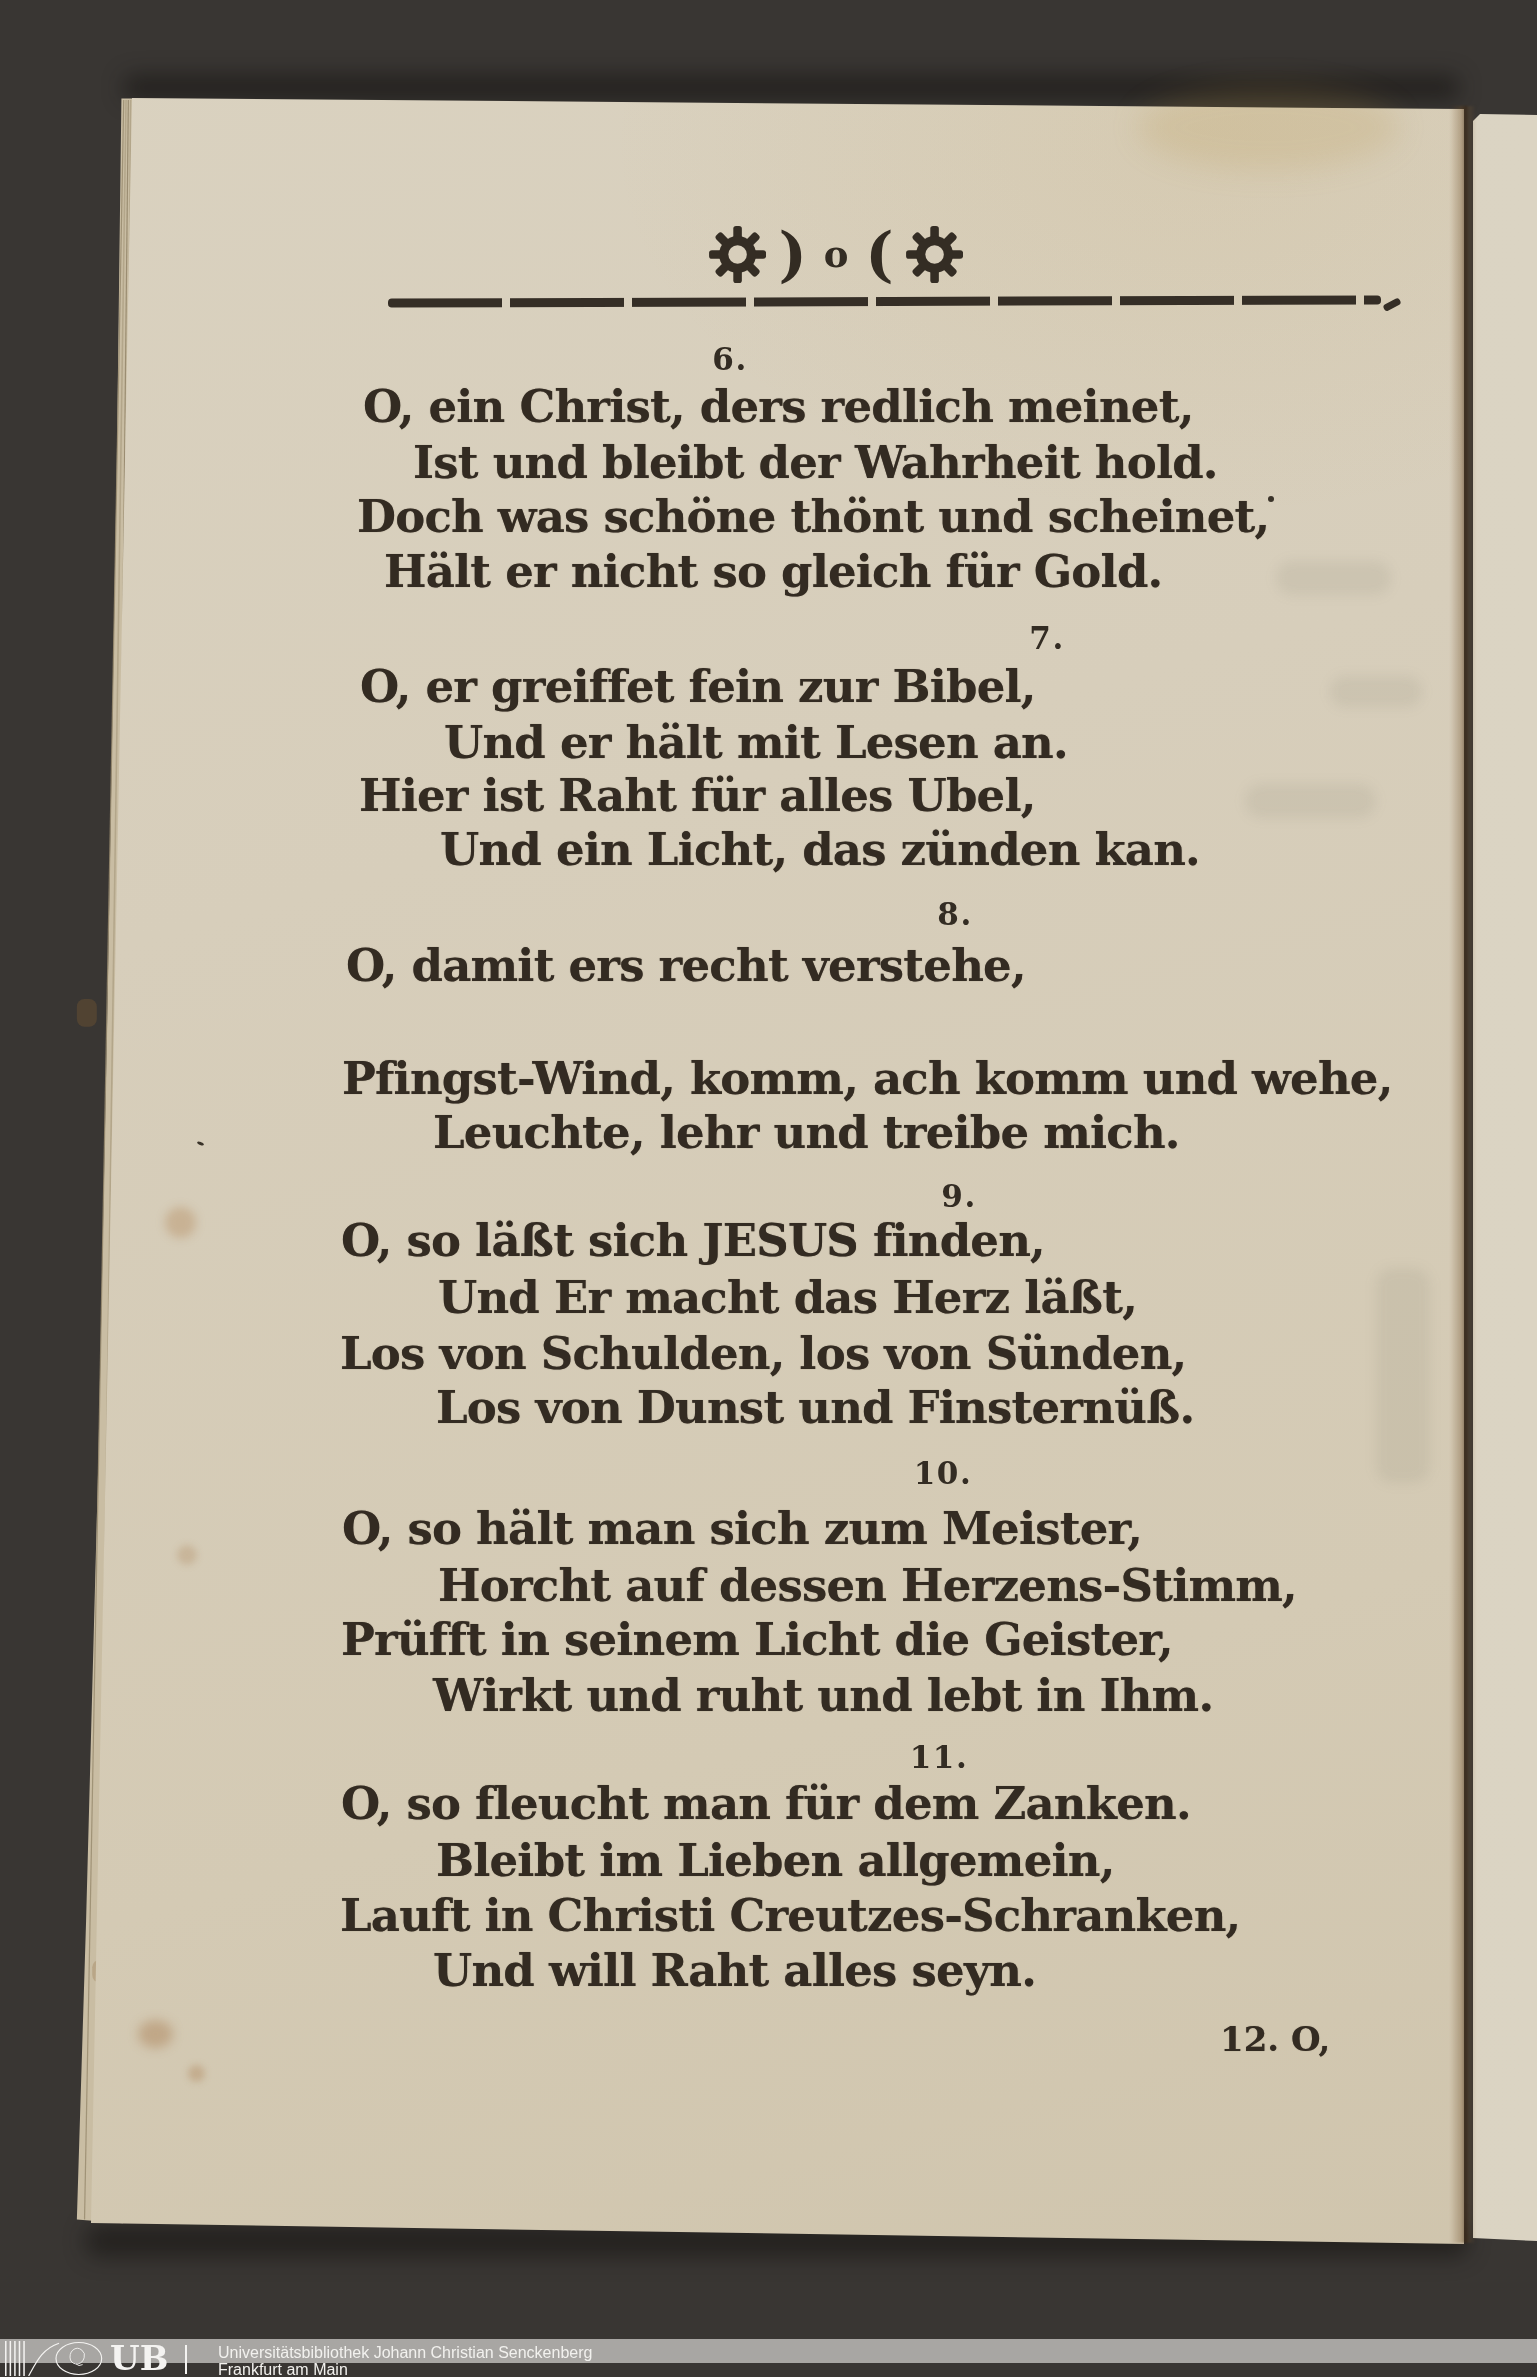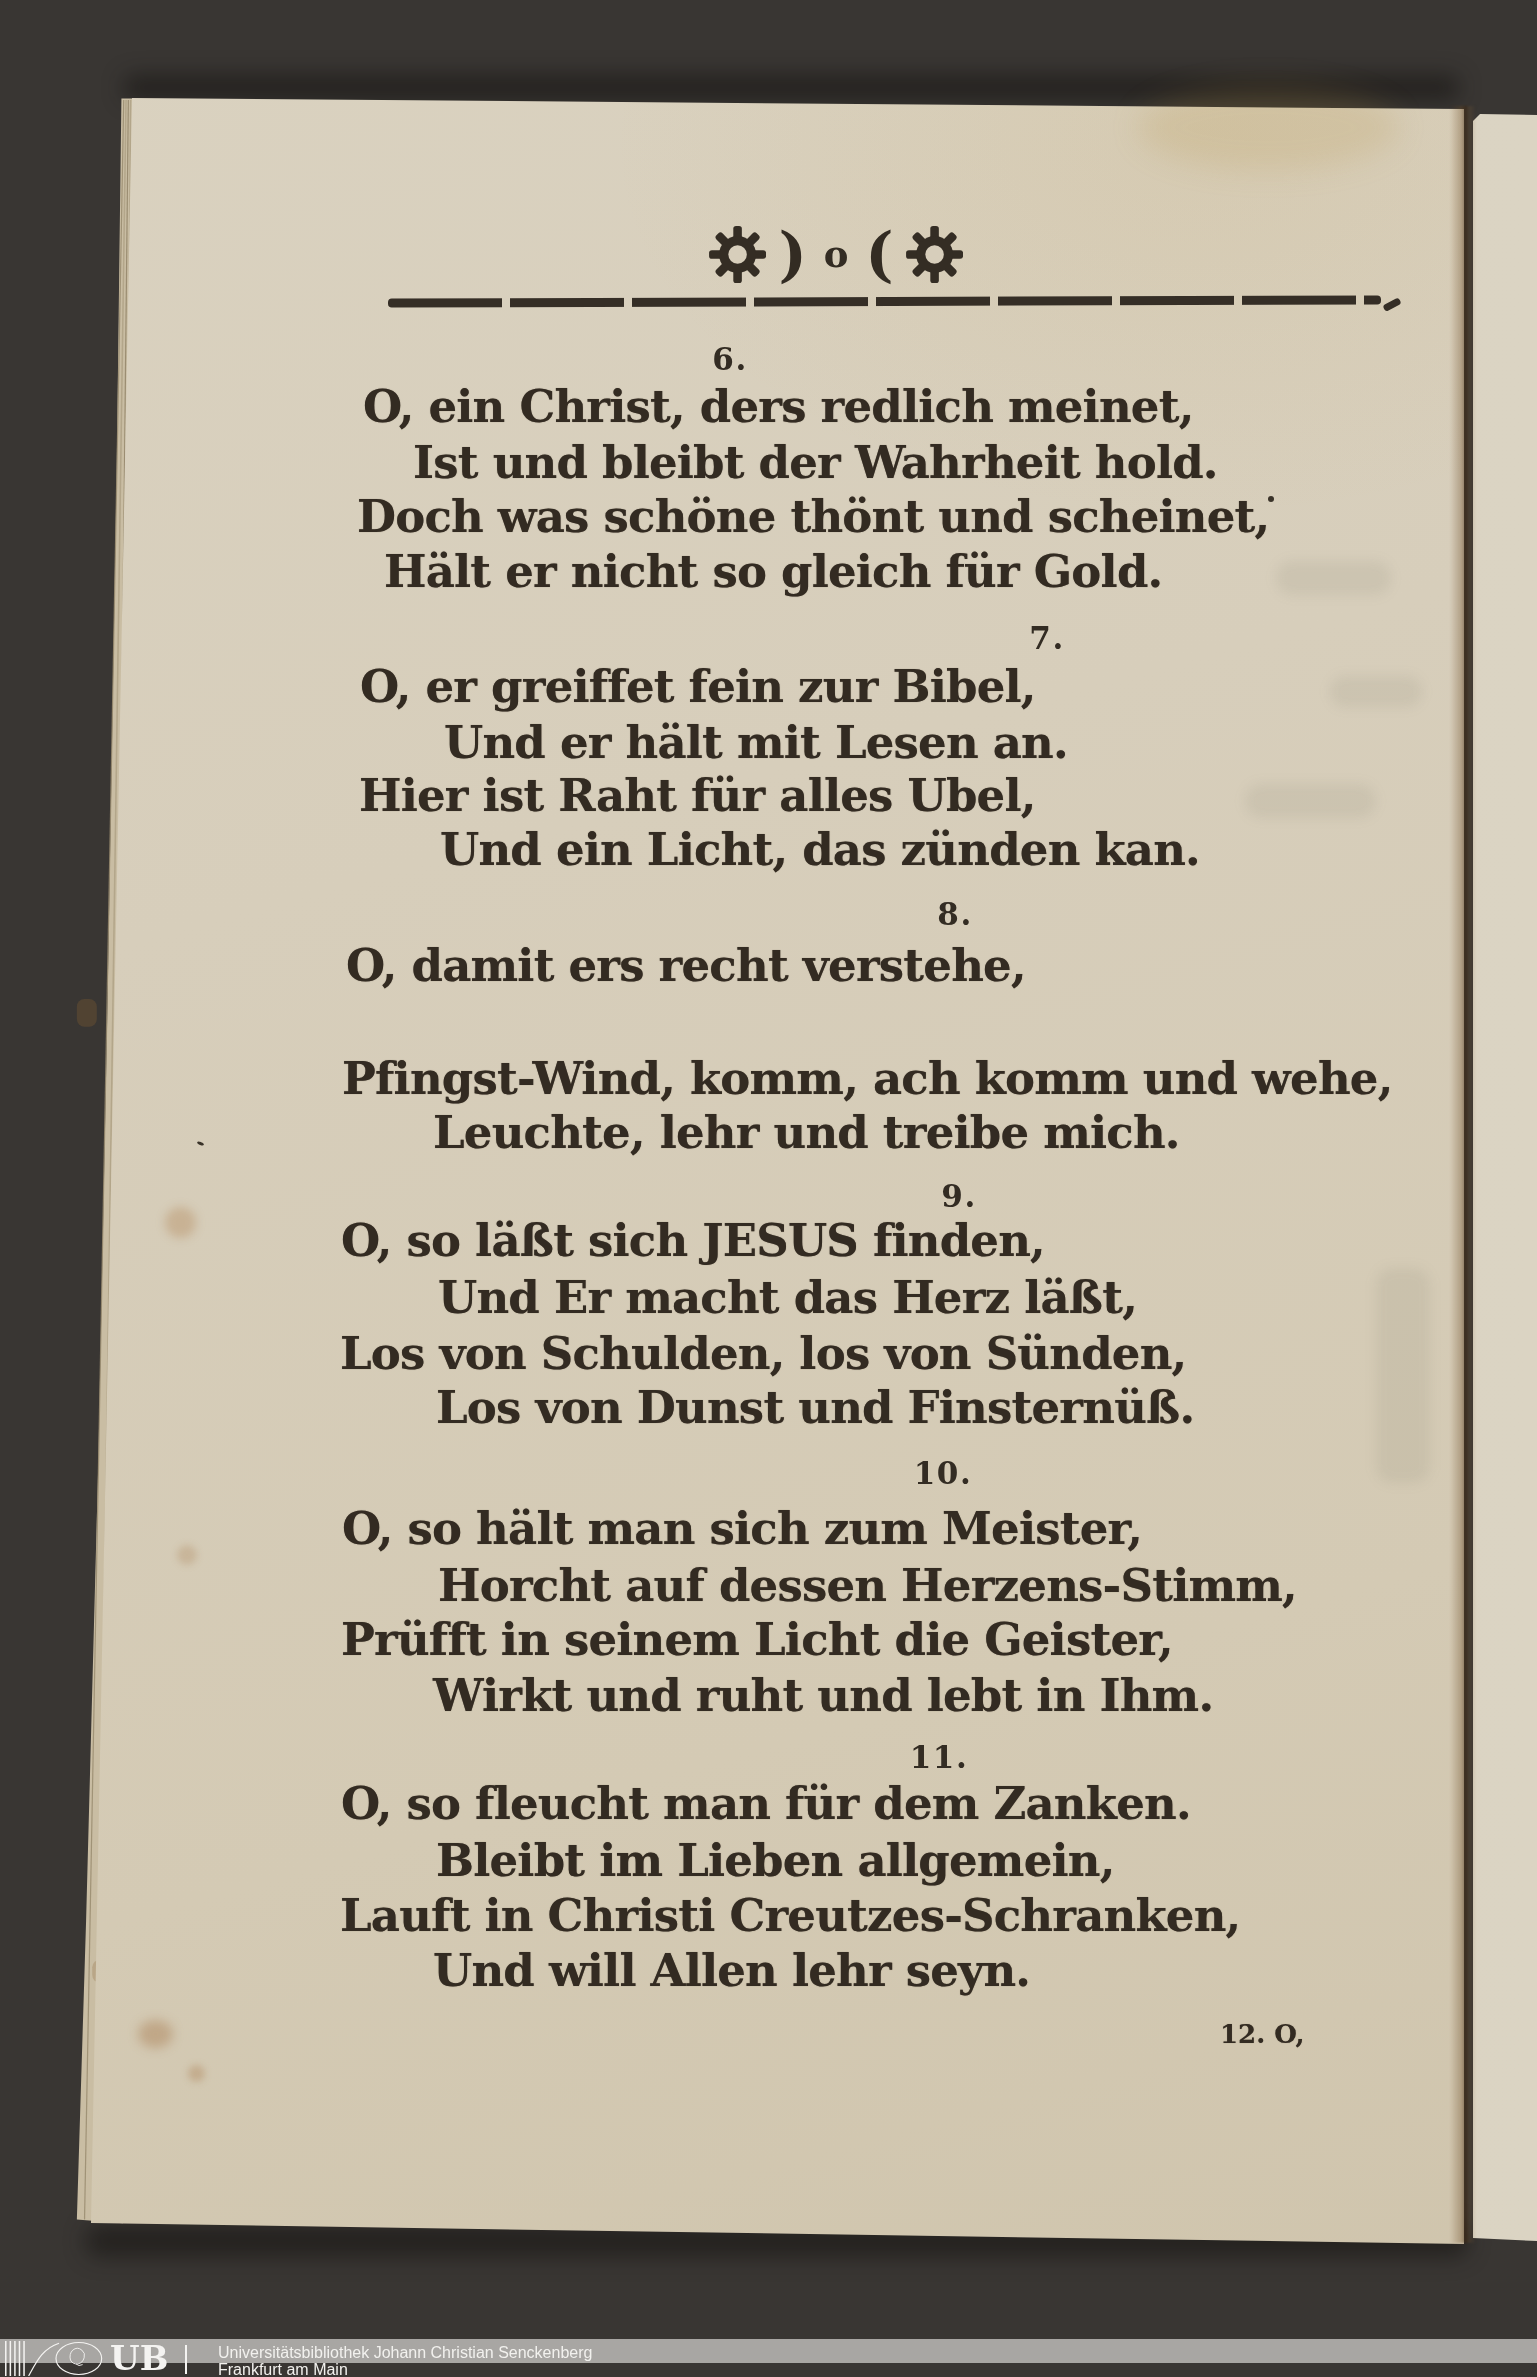--- a/index.html
+++ b/index.html
@@ -54,21 +54,21 @@
     position:absolute;transform:translateX(-50%);
     font-size:31px;font-weight:bold;color:#332c23;letter-spacing:1.5px;white-space:nowrap;
   }
   .poem-line{
     position:absolute;font-size:45px;font-weight:bold;color:#332b22;
     white-space:nowrap;letter-spacing:-0.8px;
     text-shadow:0 0 0.8px rgba(45,35,22,0.55);
   }
   .catchword{
     position:absolute;left:1220px;top:2019px;
-    font-size:26px;font-weight:bold;color:#332b22;white-space:nowrap;
+    font-size:34px;font-weight:bold;color:#332b22;white-space:nowrap;
     text-shadow:0 0 0.8px rgba(45,35,22,0.5);
   }
   
   .footer-bar{
     position:absolute;left:0;top:2339px;width:1537px;height:24px;
     background:#a8a6a3;
   }
   .ub-text{
     position:absolute;left:110px;top:-1.5px;
     font-family:"DejaVu Serif",serif;font-weight:bold;font-size:34px;color:#f4f3f1;
@@ -180,21 +180,21 @@
   <div class="stanza-number" style="left:943px;top:1455px;">10.</div>
   <div class="poem-line" style="left:342px;top:1502px;">O, so hält man sich zum Meister,</div>
   <div class="poem-line" style="left:438px;top:1559px;">Horcht auf dessen Herzens-Stimm,</div>
   <div class="poem-line" style="left:341px;top:1613px;">Prüfft in seinem Licht die Geister,</div>
   <div class="poem-line" style="left:433px;top:1669px;">Wirkt und ruht und lebt in Ihm.</div>
 
   <div class="stanza-number" style="left:939px;top:1739px;">11.</div>
   <div class="poem-line" style="left:341px;top:1777px;">O, so fleucht man für dem Zanken.</div>
   <div class="poem-line" style="left:436px;top:1834px;">Bleibt im Lieben allgemein,</div>
   <div class="poem-line" style="left:340px;top:1889px;">Lauft in Christi Creutzes-Schranken,</div>
-  <div class="poem-line" style="left:433px;top:1944px;">Und will Allen lehr seyn.</div>
+  <div class="poem-line" style="left:433px;top:1944px;">Und will Raht alles seyn.</div>
 
   <div class="catchword">12. O,</div>
 
   <div class="footer-bar">
     <svg style="position:absolute;left:1.5px;top:1.5px;" width="108" height="35" viewBox="0 0 140 46">
       <g stroke="#f4f3f1" fill="none" stroke-width="2">
         <line x1="4" y1="0" x2="4" y2="46"></line>
         <line x1="10" y1="0" x2="10" y2="46"></line>
         <line x1="16" y1="0" x2="16" y2="46"></line>
         <line x1="22" y1="0" x2="22" y2="46"></line>

